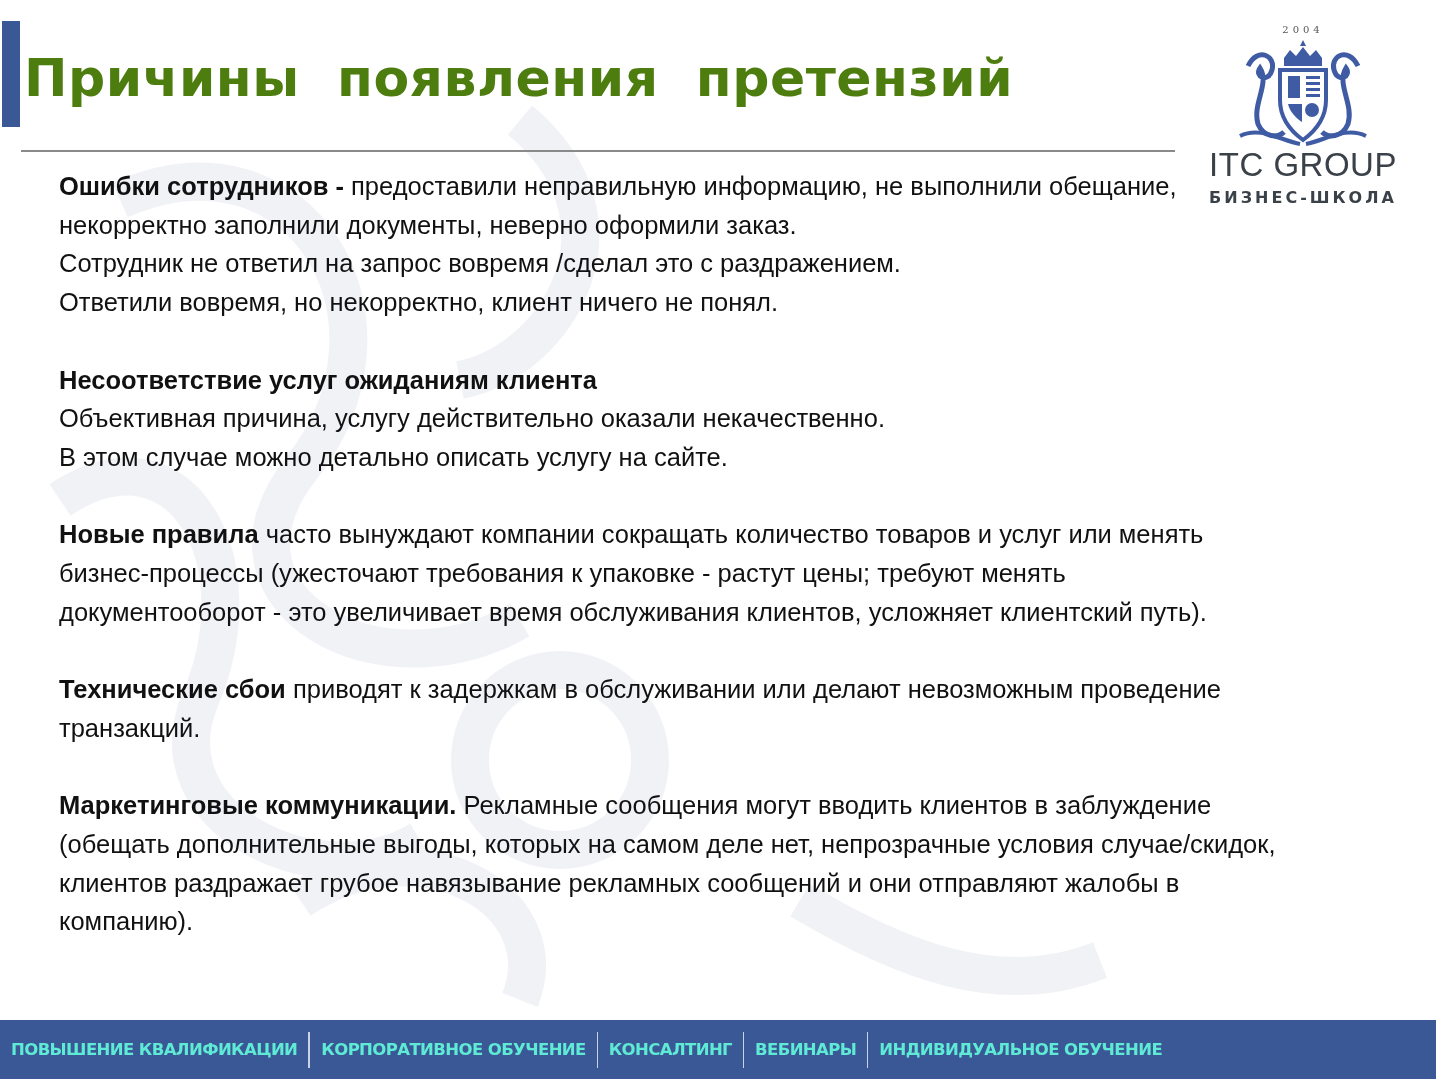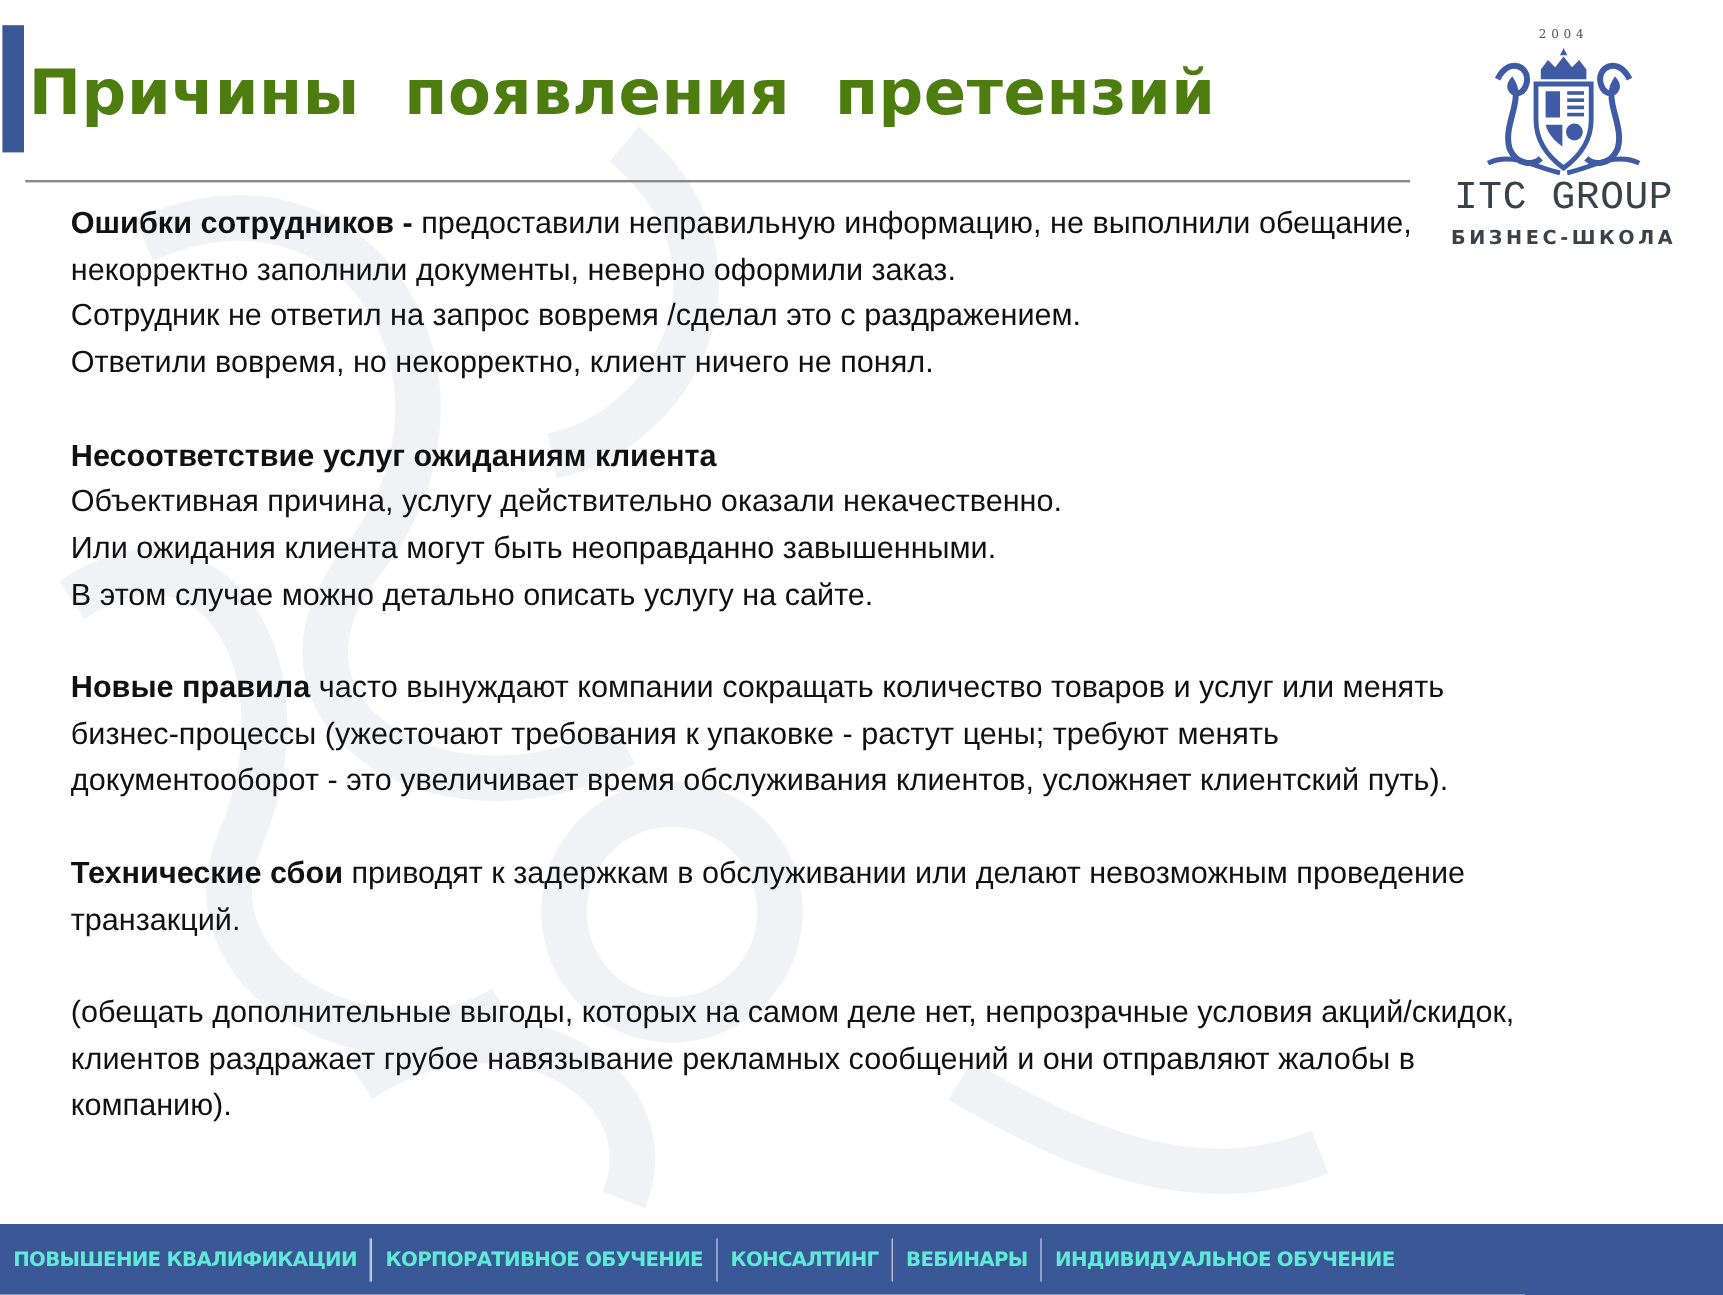--- a/index.html
+++ b/index.html
@@ -26,21 +26,21 @@
     position:absolute; left:21px; top:150px; width:1154px; height:2px;
     background:#8a8a8a;
   }
   .logo { position:absolute; left:1198px; top:22px; width:210px; height:180px; }
   .logo-year {
     position:absolute; left:0; top:2px; width:210px; text-align:center;
     font-family:"DejaVu Serif", serif; font-size:10px; color:#555; letter-spacing:4px;
   }
   .logo-name {
     position:absolute; left:0; top:124px; width:210px; text-align:center;
-    font-family:Liberation Mono, monospace; font-size:33px; color:#3a4148; letter-spacing:0.5px;
+    font-family:Liberation Sans, sans-serif; font-size:33px; color:#3a4148; letter-spacing:0.5px;
   }
   .logo-sub {
     position:absolute; left:0; top:166px; width:210px; text-align:center;
     font-family:"DejaVu Sans", sans-serif; font-size:16px; color:#3a4148; letter-spacing:3px; font-weight:bold;
   }
   .content {
     position:absolute; left:59px; top:167px; width:1340px;
     font-size:25.5px; line-height:38.7px; color:#111;
   }
   .content p { margin:0; }
@@ -102,37 +102,37 @@
   <div>
     <p><b>Ошибки сотрудников -</b><span> предоставили неправильную информацию, не выполнили обещание,</span></p>
     <p>некорректно заполнили документы, неверно оформили заказ.</p>
     <p>Сотрудник не ответил на запрос вовремя /сделал это с раздражением.</p>
     <p>Ответили вовремя, но некорректно, клиент ничего не понял.</p>
   </div>
   <div class="blank"></div>
   <div>
     <p><b>Несоответствие услуг ожиданиям клиента</b></p>
     <p>Объективная причина, услугу действительно оказали некачественно.</p>
-    <p>Или ожидания клиента могут быть неоправданно завышенными.</p>
     <p>В этом случае можно детально описать услугу на сайте.</p>
   </div>
   <div class="blank"></div>
   <div>
     <p><b>Новые правила</b><span> часто вынуждают компании сокращать количество товаров и услуг или менять</span></p>
     <p>бизнес-процессы (ужесточают требования к упаковке - растут цены; требуют менять</p>
     <p>документооборот - это увеличивает время обслуживания клиентов, усложняет клиентский путь).</p>
   </div>
   <div class="blank"></div>
   <div>
     <p><b>Технические сбои</b><span> приводят к задержкам в обслуживании или делают невозможным проведение</span></p>
     <p>транзакций.</p>
   </div>
   <div class="blank"></div>
   <div>
-    <p>(обещать дополнительные выгоды, которых на самом деле нет, непрозрачные условия акций/скидок,</p>
+    <p><b>Маркетинговые коммуникации.</b><span> Рекламные сообщения могут вводить клиентов в заблуждение</span></p>
+    <p>(обещать дополнительные выгоды, которых на самом деле нет, непрозрачные условия случае/скидок,</p>
     <p>клиентов раздражает грубое навязывание рекламных сообщений и они отправляют жалобы в</p>
     <p>компанию).</p>
   </div>
 </div>
 
 <div class="footer">
   <span class="footer-item">ПОВЫШЕНИЕ КВАЛИФИКАЦИИ</span>
   <span class="footer-sep"></span>
   <span class="footer-sep"></span>
   <span class="footer-item">КОРПОРАТИВНОЕ ОБУЧЕНИЕ</span>

